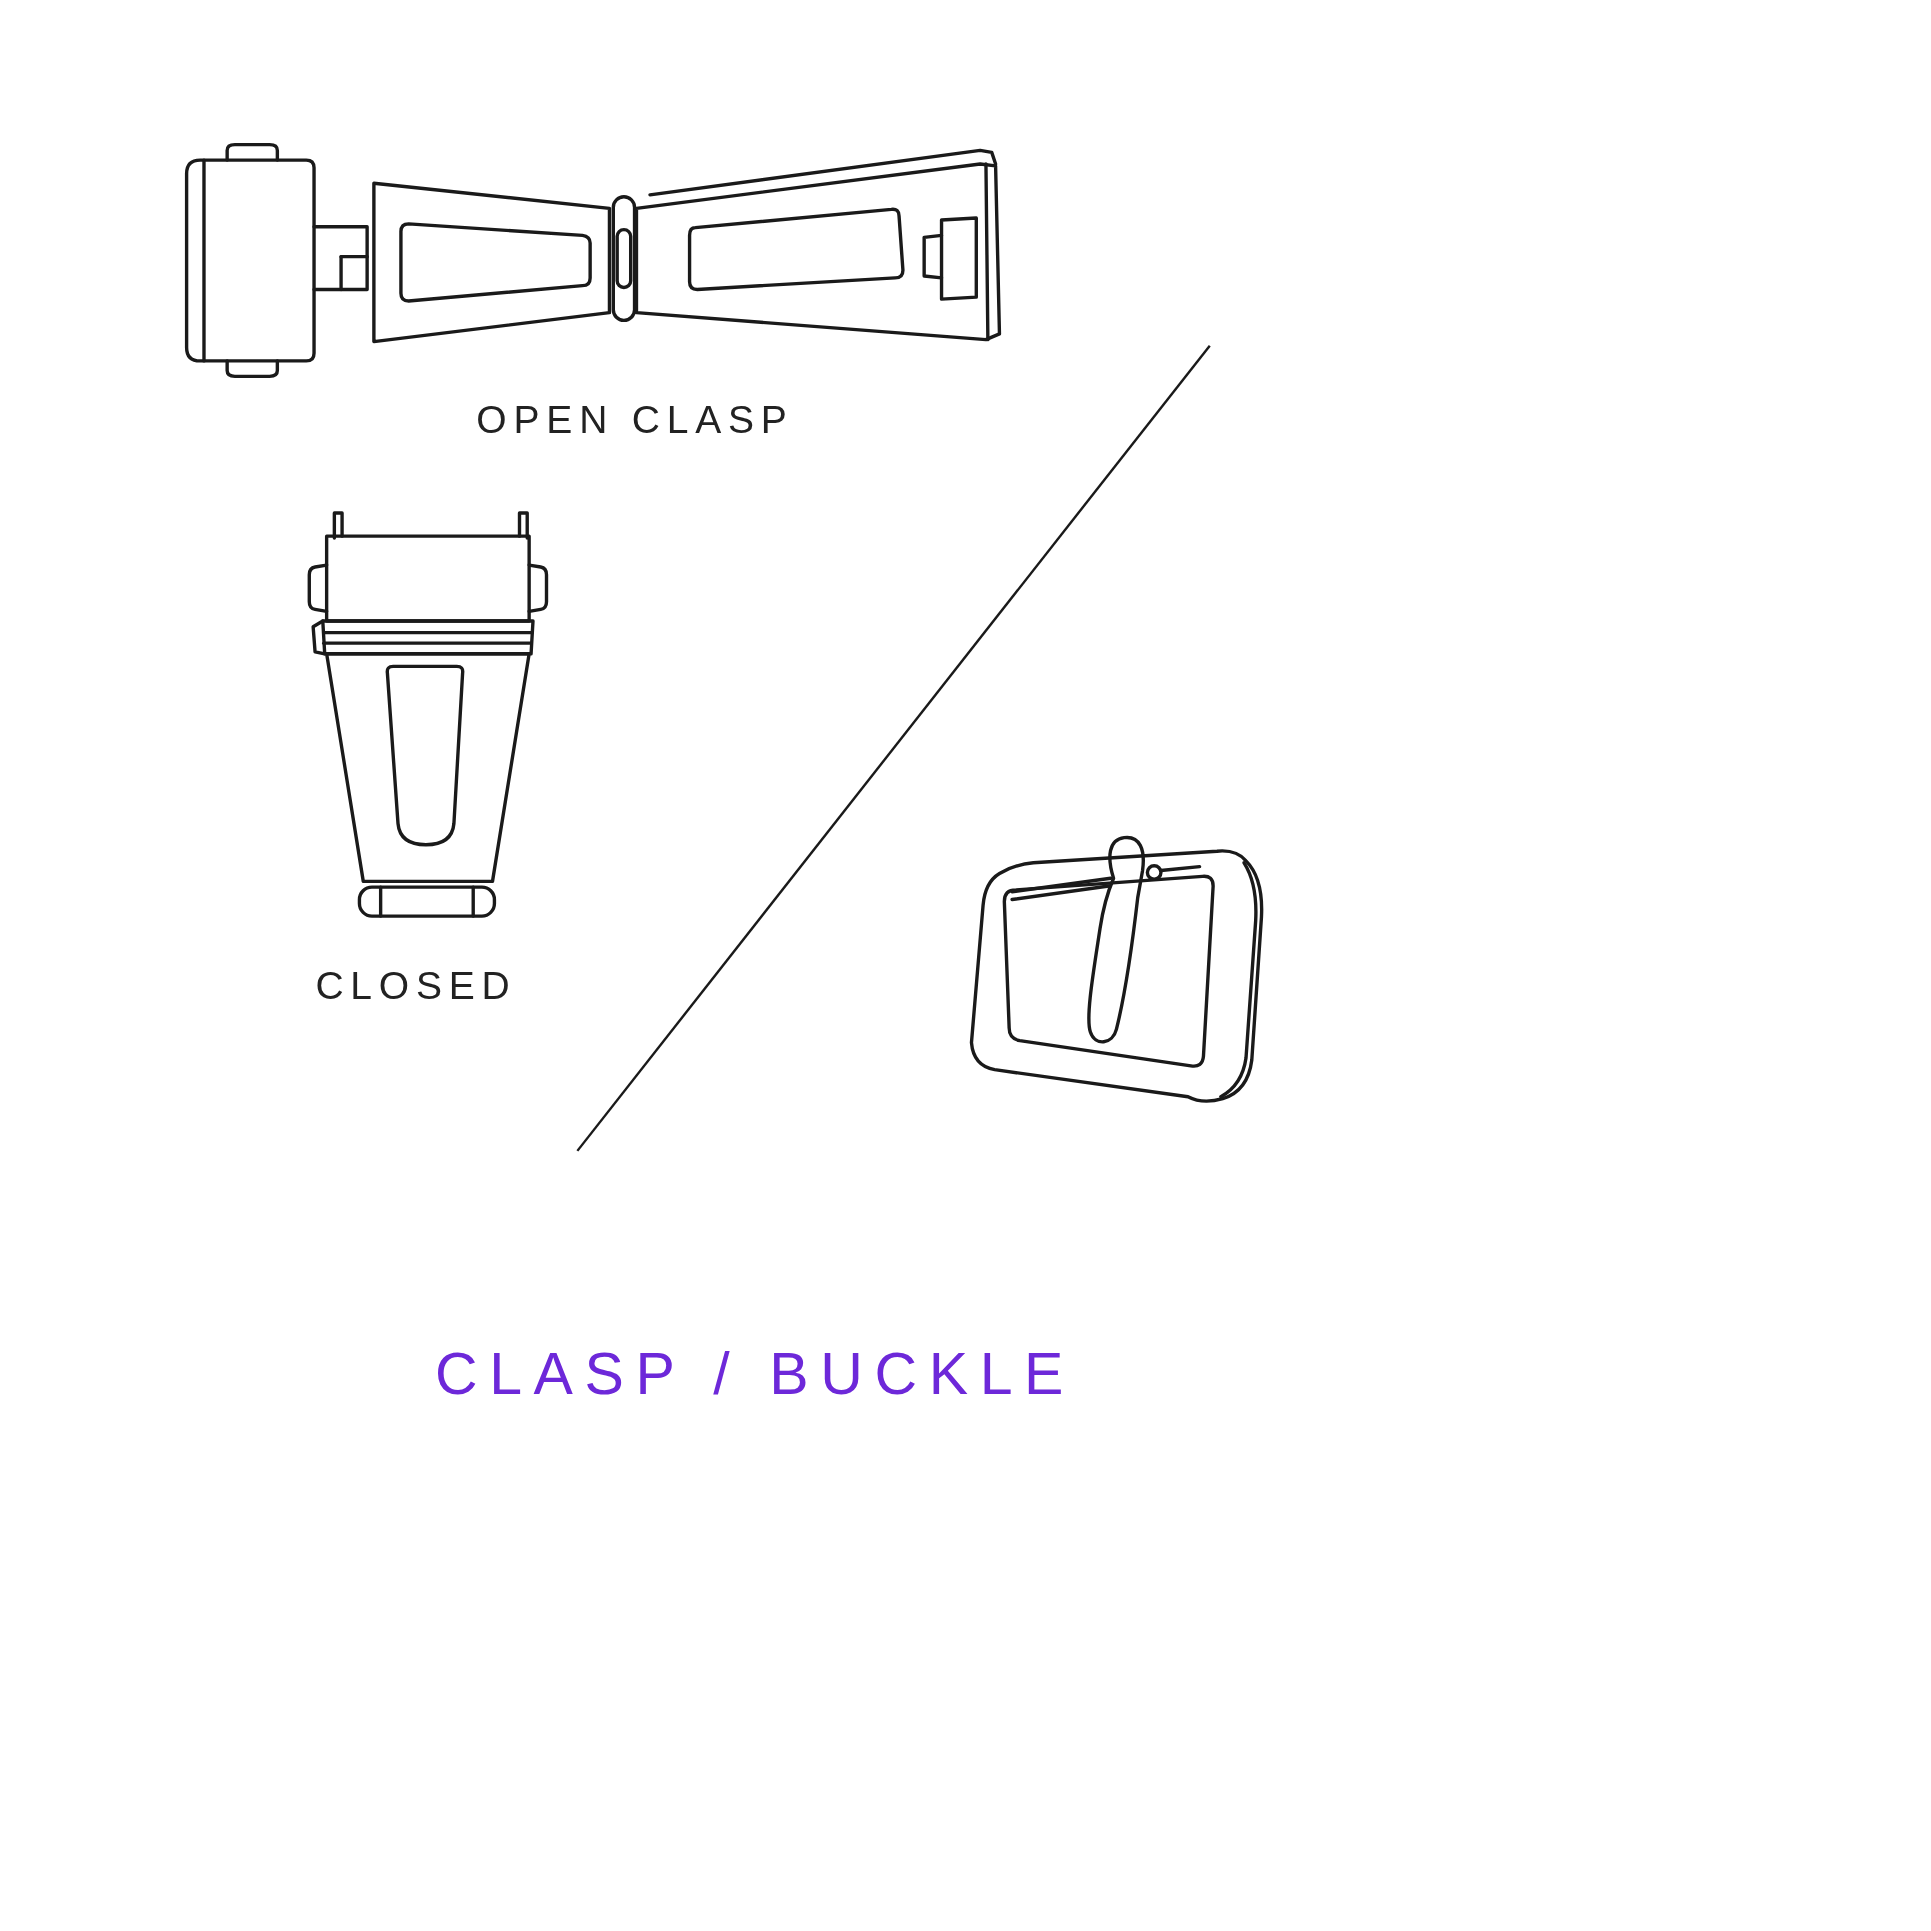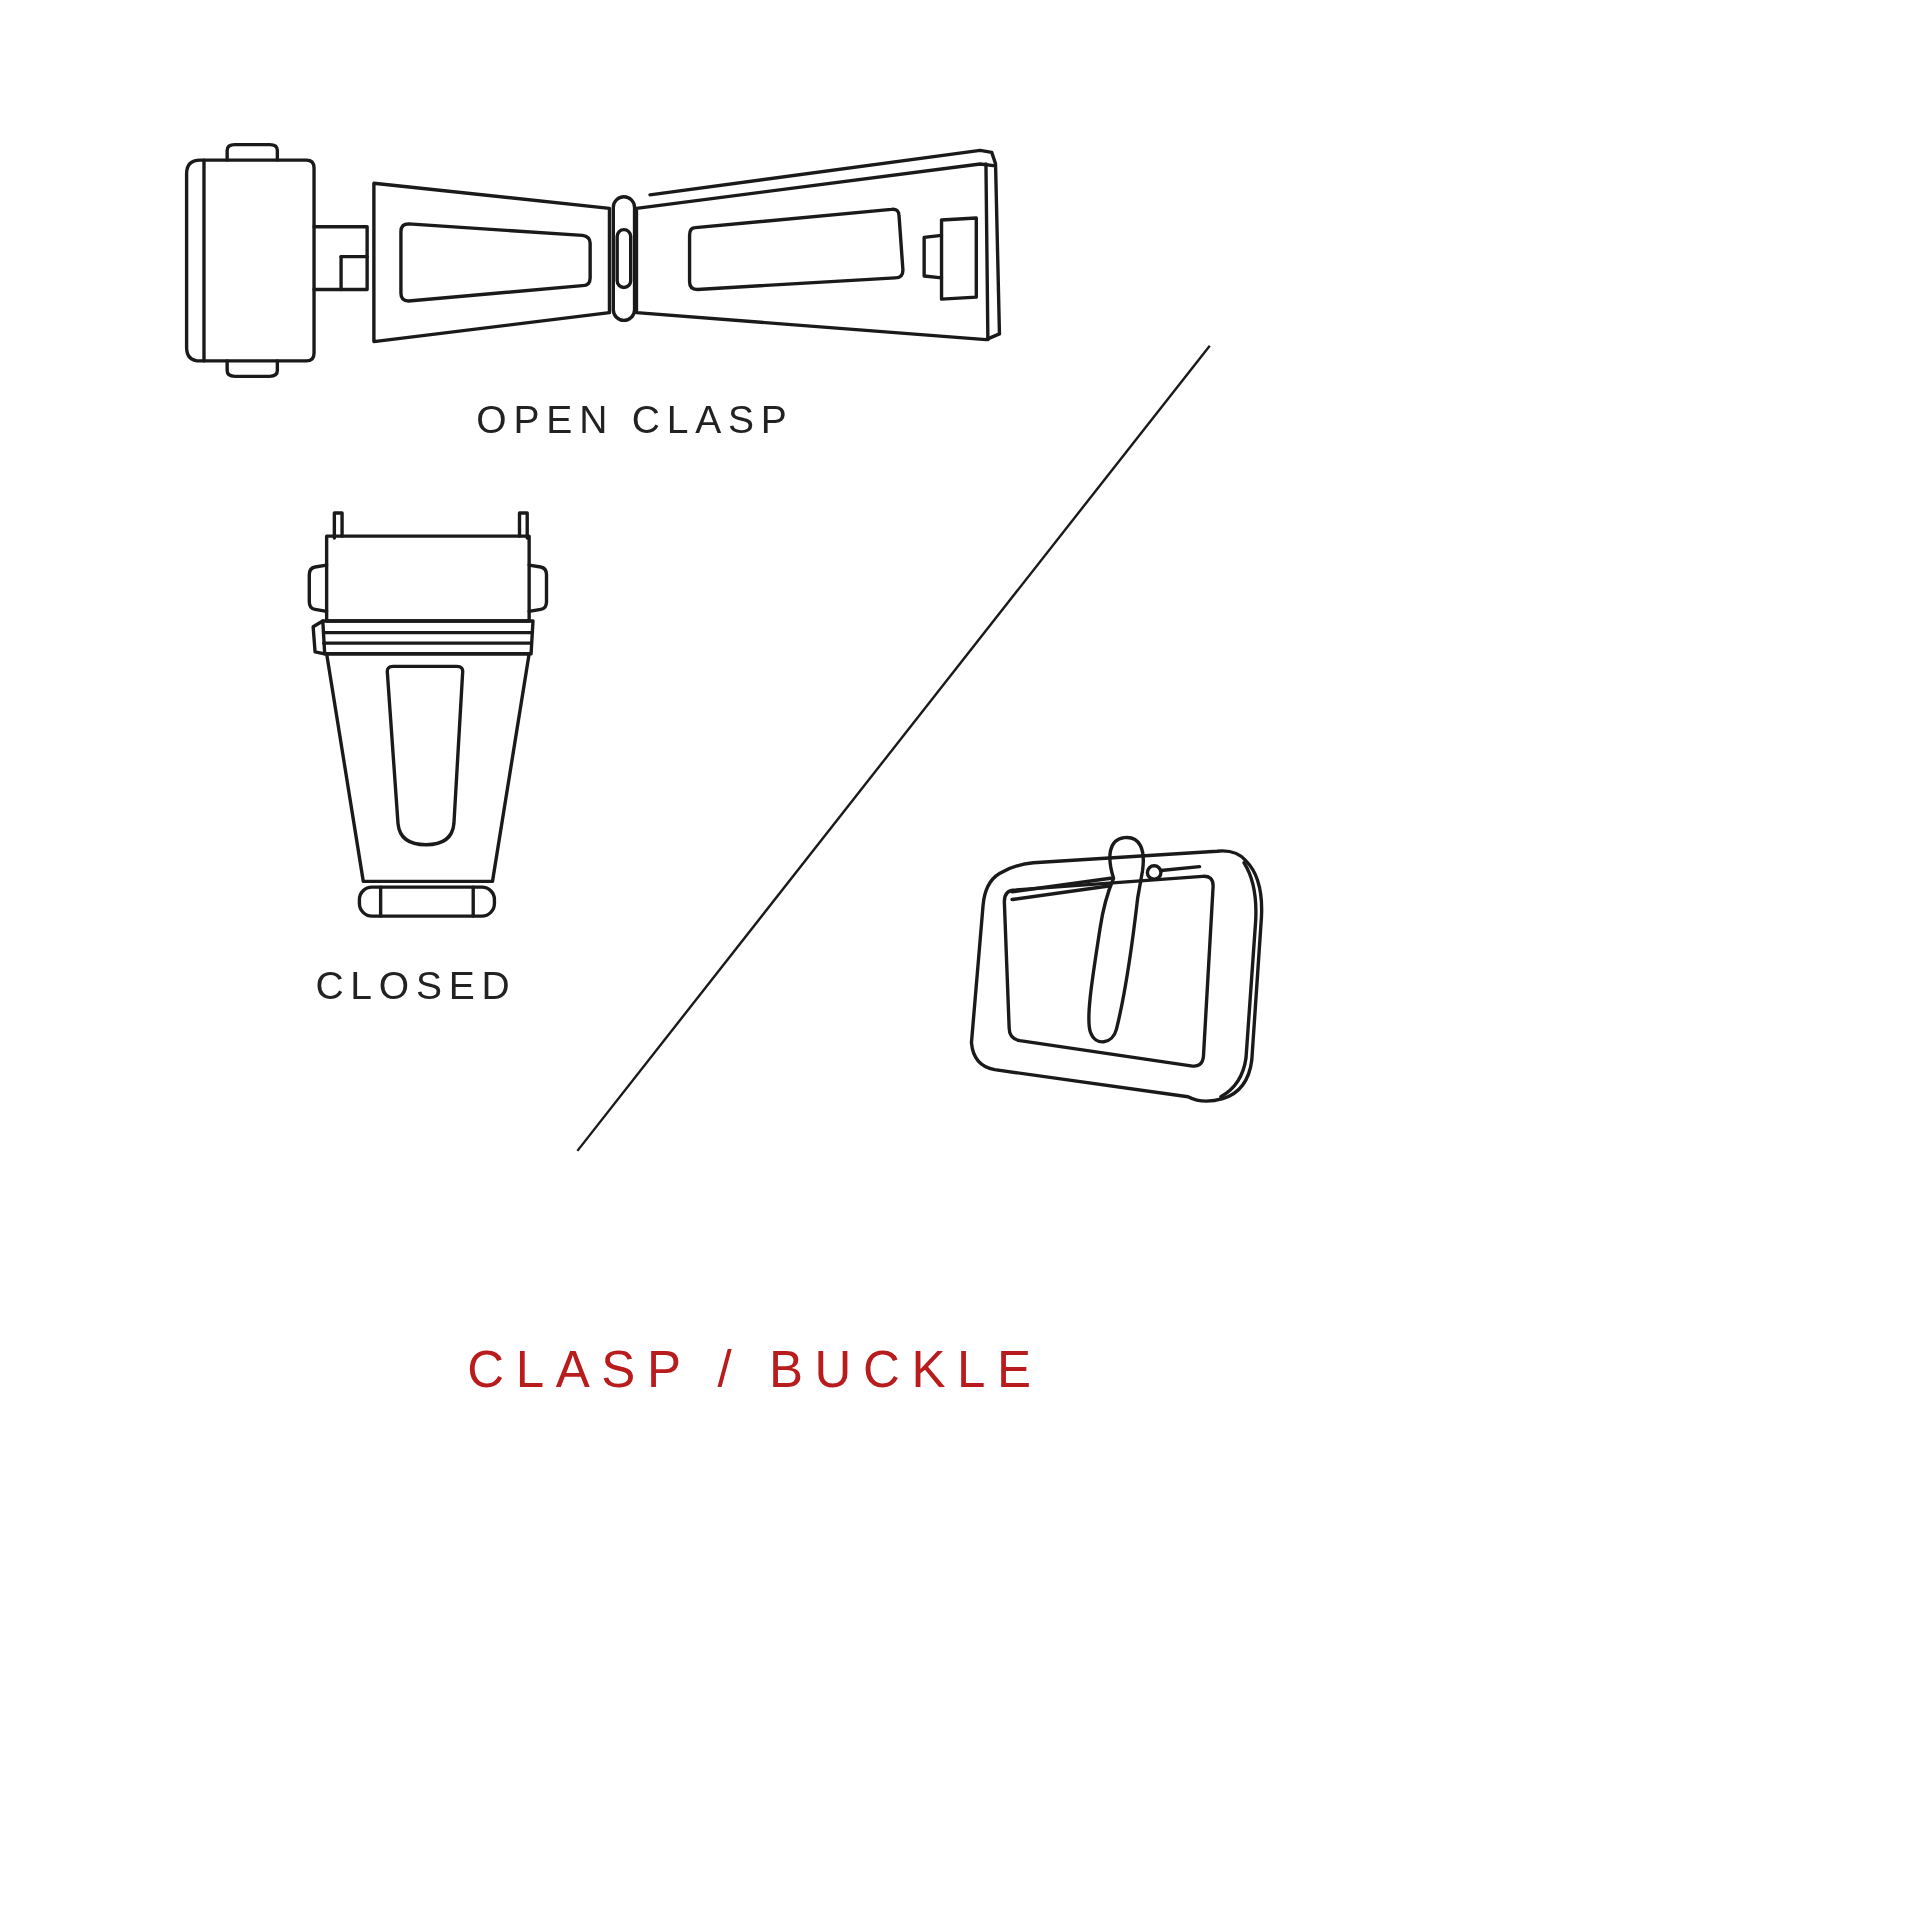--- a/index.html
+++ b/index.html
@@ -33,24 +33,24 @@
     letter-spacing: 6.8px;
     color: #222222;
     white-space: nowrap;
   }
   .caption-open-clasp { left: 635px; top: 398px; }
   .caption-closed     { left: 416px; top: 964px; }
   .page-title {
     position: absolute;
     left: 755px; top: 1340px;
     transform: translateX(-50%);
-    font-size: 51px;
+    font-size: 59px;
     font-weight: 300;
     letter-spacing: 11.6px;
-    color: #b91c1c;
+    color: #6d28d9;
     white-space: nowrap;
   }
 </style>
 </head>
 <body>
 
 <div class="canvas">
 
   <svg class="fig fig-open-clasp" viewBox="0 0 880 260">
     <g fill="none" stroke-width="3.5" stroke-linejoin="round" stroke-linecap="round" stroke="#1a1a1a">

